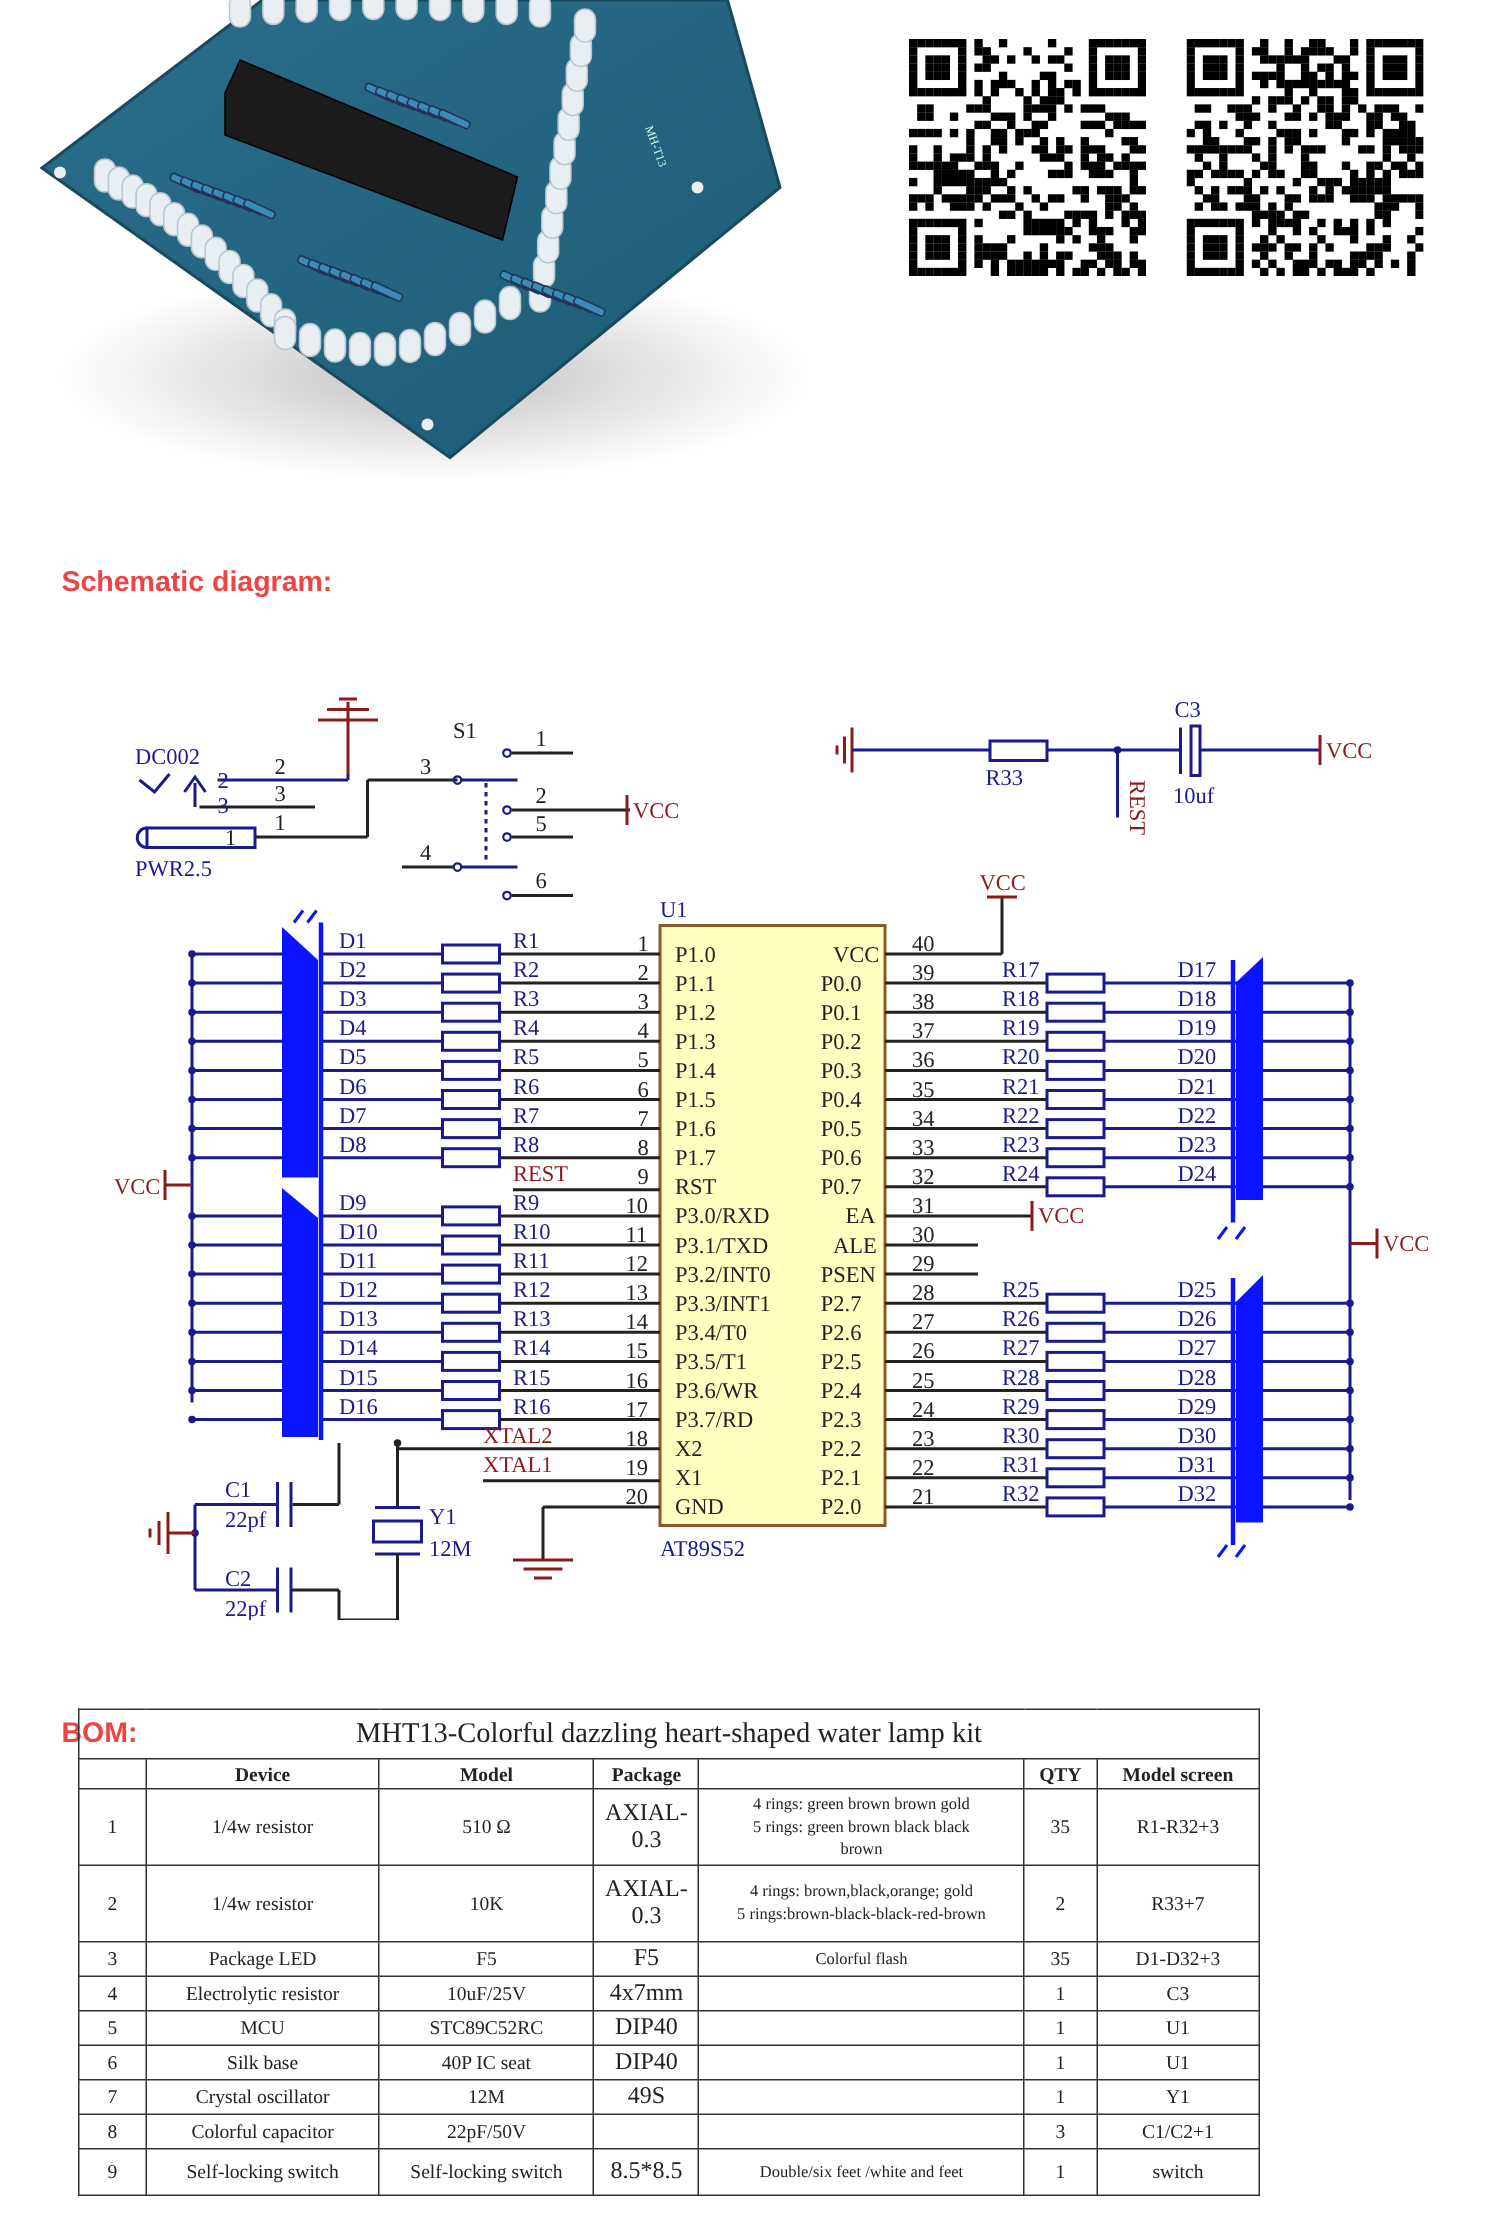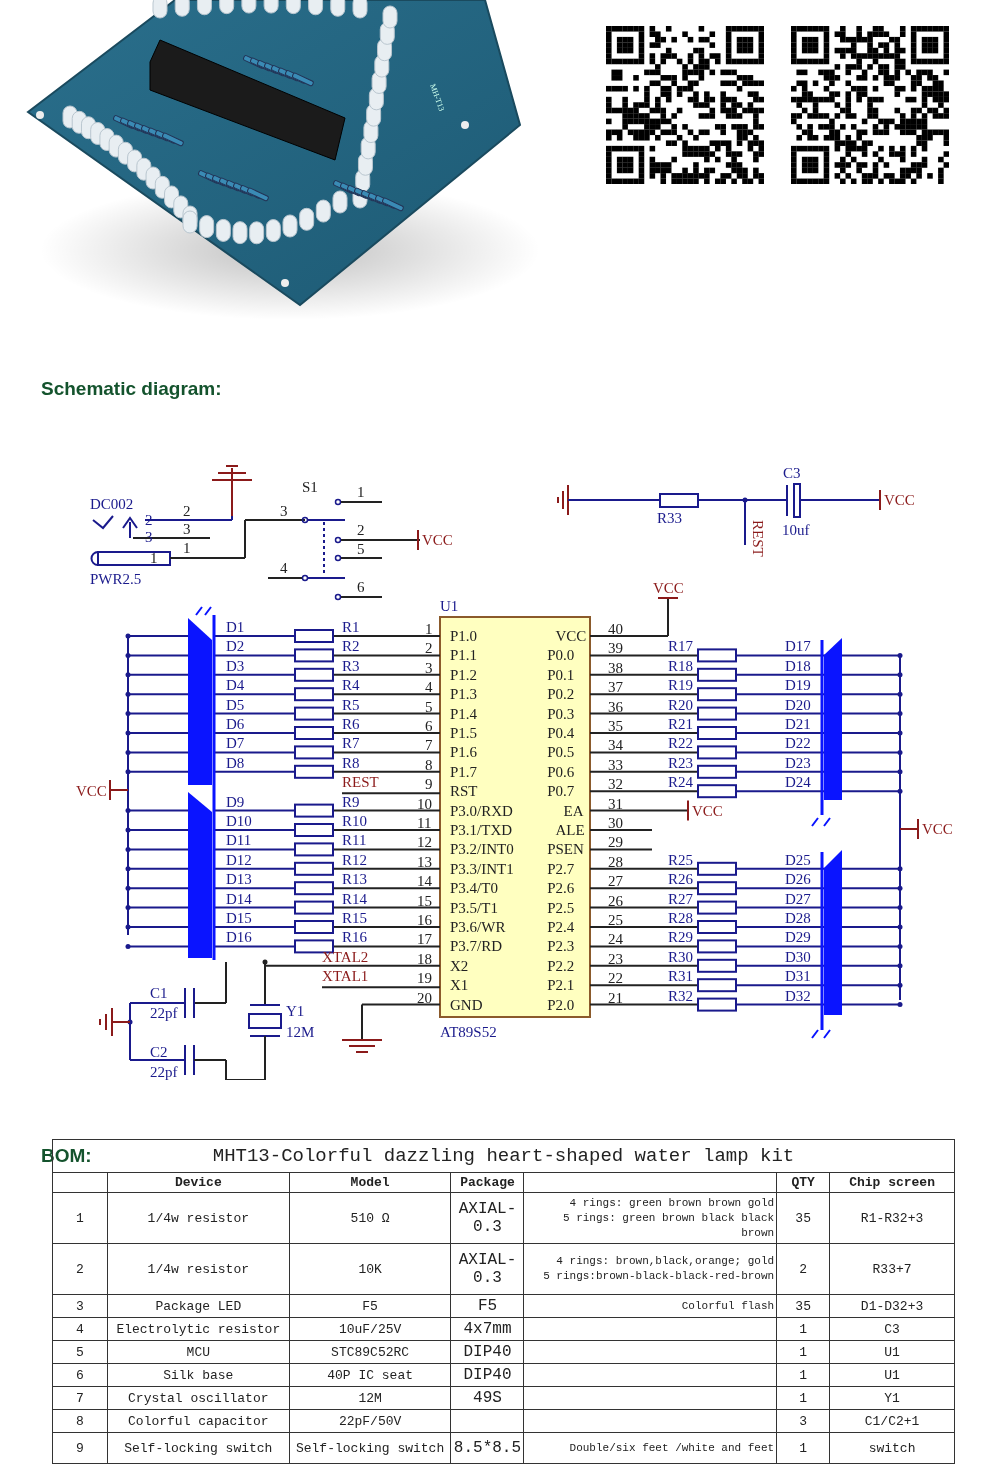--- a/index.html
+++ b/index.html
@@ -1,36 +1,36 @@
 <!DOCTYPE html>
 <html><head>
 <meta charset="utf-8">
 <style>
   html, body { margin:0; padding:0; background:#ffffff; }
   body { width:1000px; height:1475px; position:relative; overflow:hidden; font-family:"DejaVu Sans", sans-serif; }
   .abs { position:absolute; }
   #product-photo { left:0; top:0; width:560px; height:350px; }
   #qr1 { left:606px; top:26px; width:158px; height:158px; }
   #qr2 { left:791px; top:26px; width:158px; height:158px; }
-  .section-heading { font-family:"Liberation Sans", sans-serif; font-weight:bold; font-size:19px; color:#14532d; }
+  .section-heading { font-family:"Liberation Sans", sans-serif; font-weight:bold; font-size:19px; color:#ef4444; }
   #schem-heading { left:41px; top:378px; }
   #bom-heading { left:41px; top:1145px;text-align:right; }
   #schematic { left:0; top:440px; width:1000px; height:640px; }
   .sch-text { font-family:"Liberation Serif", serif; font-size:15px; }
   .blue-t { fill:#1a1a8c; }
   .dark-t { fill:#222; }
   .red-t { fill:#8b1a1a; }
 
-  #bom-table { left:52px; top:1139px; width:903px; border-collapse:collapse; font-family:Liberation Mono, monospace; color:#222; }
+  #bom-table { left:52px; top:1139px; width:788px; border-collapse:collapse; font-family:Liberation Serif, serif; color:#222; }
   #bom-table td, #bom-table th { border:1.5px solid #333; padding:0 2px; text-align:center; vertical-align:middle; font-weight:normal; }
   #bom-table .title-cell { font-size:19px; height:32px; }
   #bom-table .hdr th { font-size:13px; font-weight:bold; height:19px; }
   #bom-table td { font-size:13px; }
   #bom-table td.pkg { font-size:16px; }
-  #bom-table td.note { text-align:right; font-size:11px; line-height:15px; }
+  #bom-table td.note { text-align:center; font-size:11px; line-height:15px; }
   #bom-table tr.tall td { height:50px; }
   #bom-table tr.std td { height:22px; }
   #bom-table tr.mid td { height:30px; }
 </style>
 </head>
 <body>
 
 <svg id="product-photo" class="abs" viewBox="0 0 560 350">
   <defs>
     <radialGradient id="shadow" cx="0.5" cy="0.5" r="0.5">
@@ -1383,21 +1383,21 @@
     <tr>
         <th colspan="7" class="title-cell">MHT13-Colorful dazzling heart-shaped water lamp kit</th>
       </tr>
     <tr class="hdr" id="bom-hdr">
         <th></th>
         <th>Device</th>
         <th>Model</th>
         <th>Package</th>
         <th></th>
         <th>QTY</th>
-        <th>Chip screen</th>
+        <th>Model screen</th>
       </tr>
   </thead>
   <tbody id="bom-body">
       <tr class="tall">
         <td>1</td>
         <td>1/4w resistor</td>
         <td>510 Ω</td>
         <td class="pkg">AXIAL-0.3</td>
         <td class="note">4 rings: green brown brown gold<br>5 rings: green brown black black<br>brown</td>
         <td>35</td>

